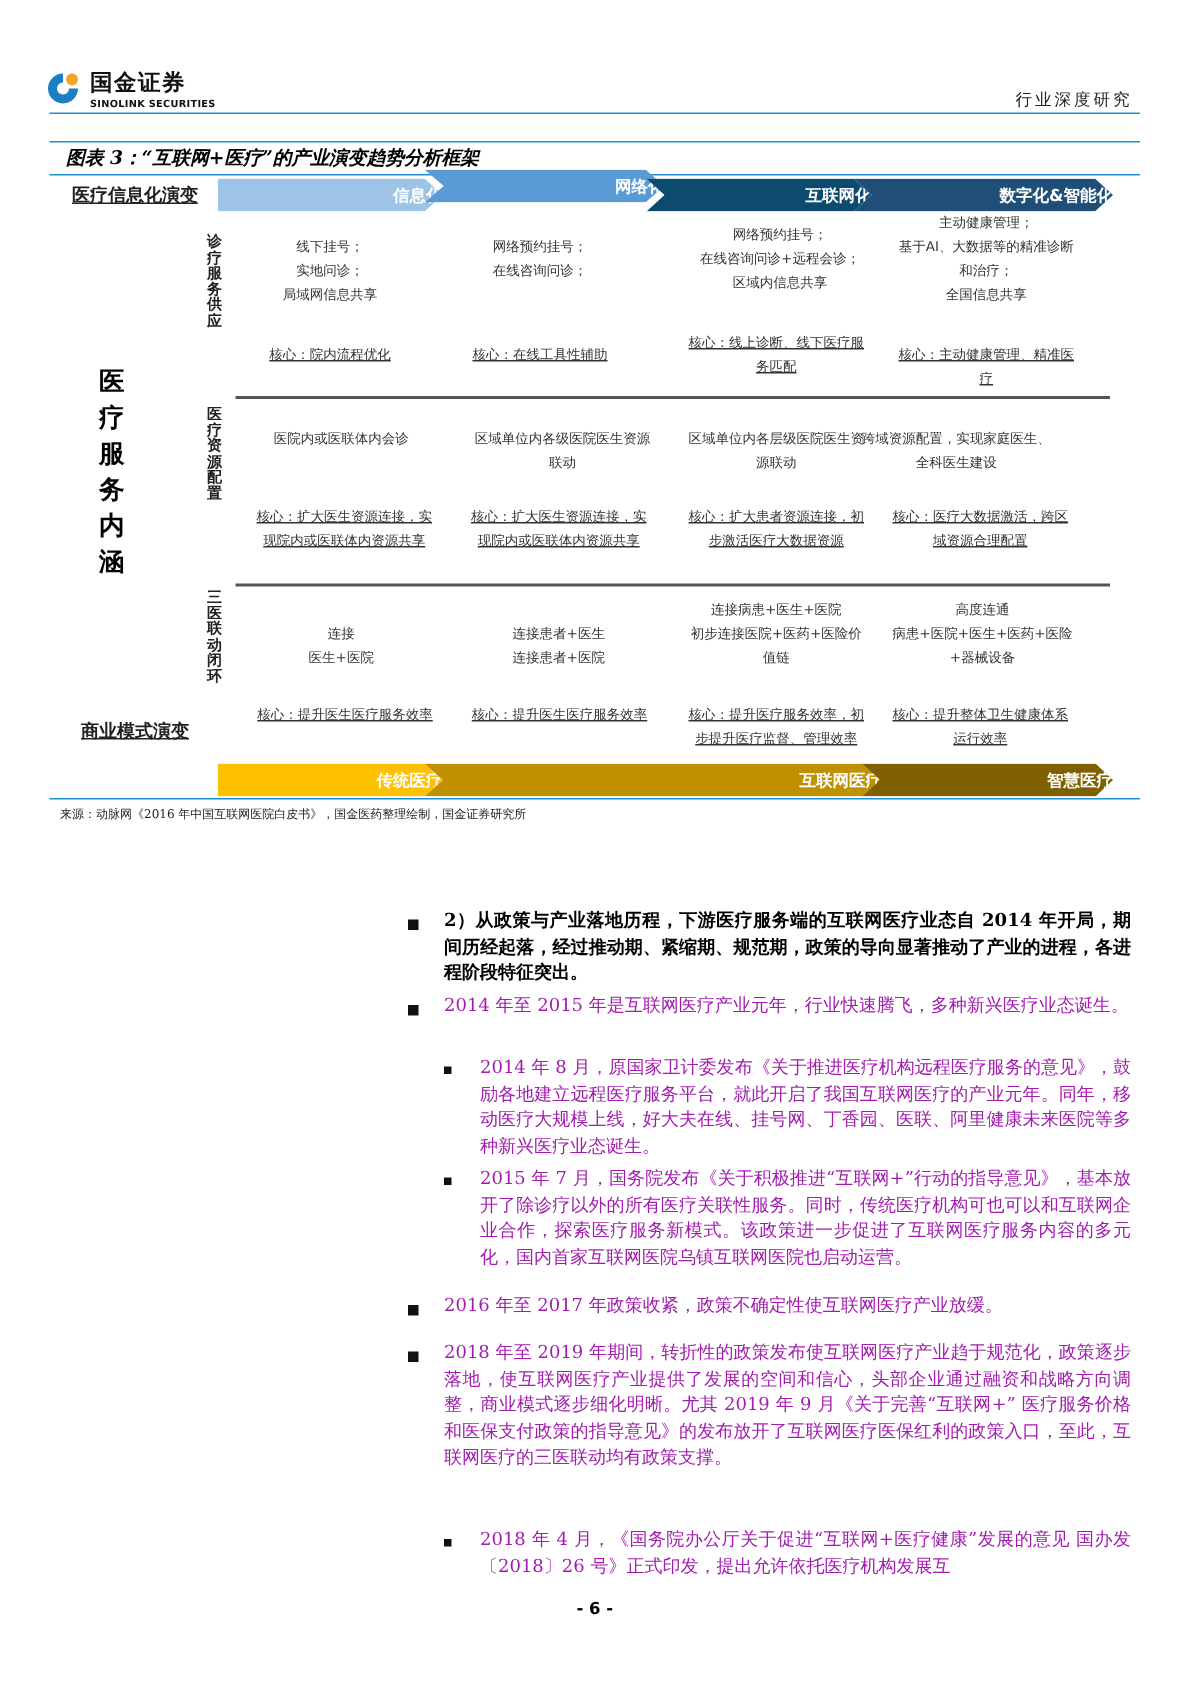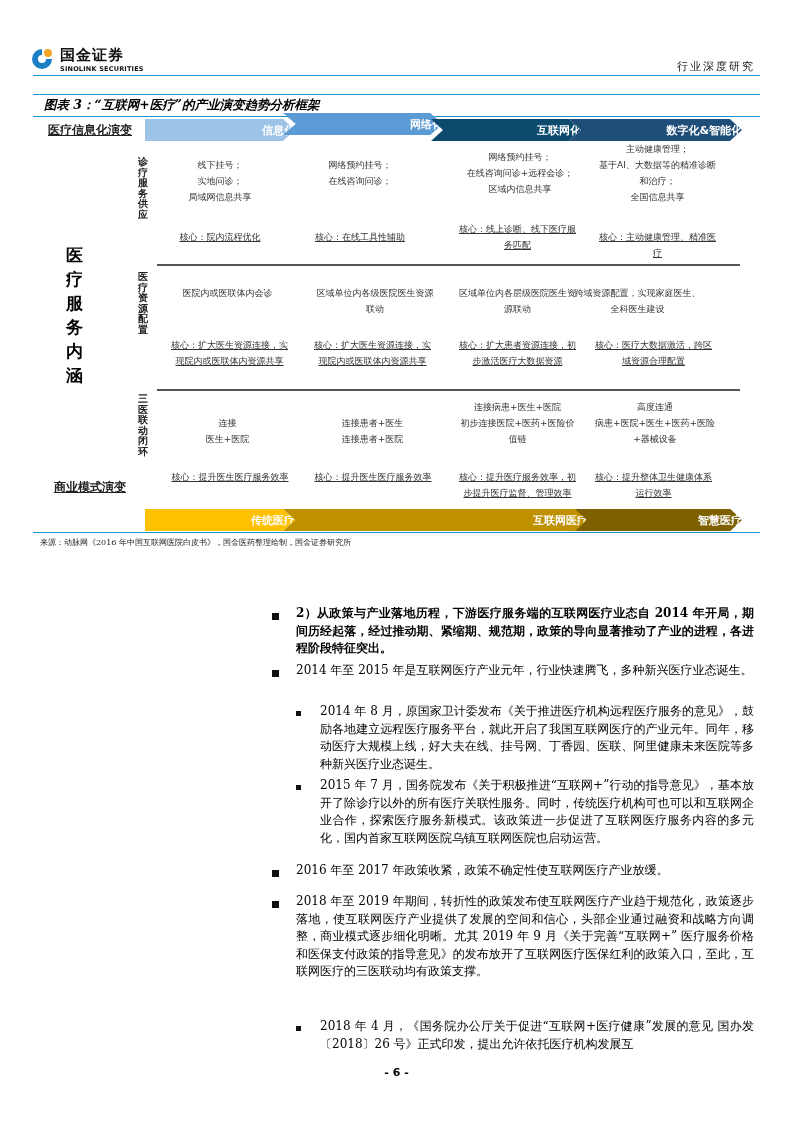--- a/index.html
+++ b/index.html
@@ -15,21 +15,21 @@
   
   .chev{position:absolute;height:22px;display:flex;align-items:center;justify-content:flex-end;color:#fff;font-size:11px;font-weight:bold;}
   .rowlabel{font-size:12px;font-weight:bold;text-decoration:underline;color:#222;}
   .cell{position:absolute;font-size:9px;color:#333;text-align:center;line-height:16px;}
   .core{position:absolute;font-size:9px;color:#333;text-align:center;line-height:16px;text-decoration:underline;}
   .vlabel{position:absolute;width:12px;font-size:10px;font-weight:bold;line-height:10.5px;text-align:center;color:#222;}
   .biglabel{position:absolute;width:20px;font-size:17px;font-weight:bold;line-height:24px;text-align:right;}
   .sep{position:absolute;height:2px;background:#555;}
   .source{left:40px;top:537px;font-size:8px;font-family:"DejaVu Serif",serif;color:#222;}
   
-  .para{position:absolute;font-size:12px;line-height:17.5px;font-family:"DejaVu Serif",serif;color:#000000;text-align:justify;}
+  .para{position:absolute;font-size:12px;line-height:17.5px;font-family:"DejaVu Serif",serif;color:#a21caf;text-align:justify;}
   .para.bold{font-weight:bold;color:#000;}
   .bullet{position:absolute;width:7px;height:7px;background:#111;}
   .bullet.sm{width:5px;height:5px;}
   .pagenum{left:0;width:793px;top:1066px;text-align:center;font-size:11px;font-weight:bold;}
 </style>
 </head>
 <body>
 
 <div class="abs logo-mark">
   <svg width="24" height="24" viewBox="0 0 24 24">

